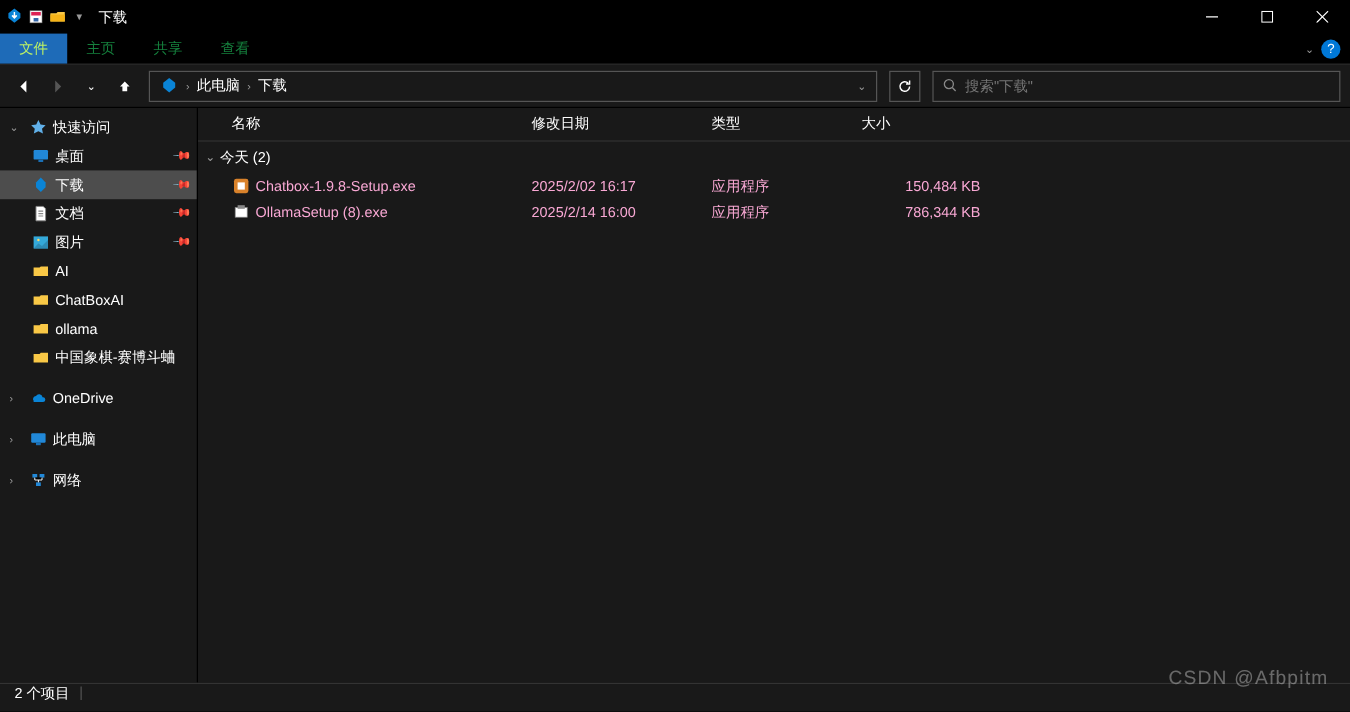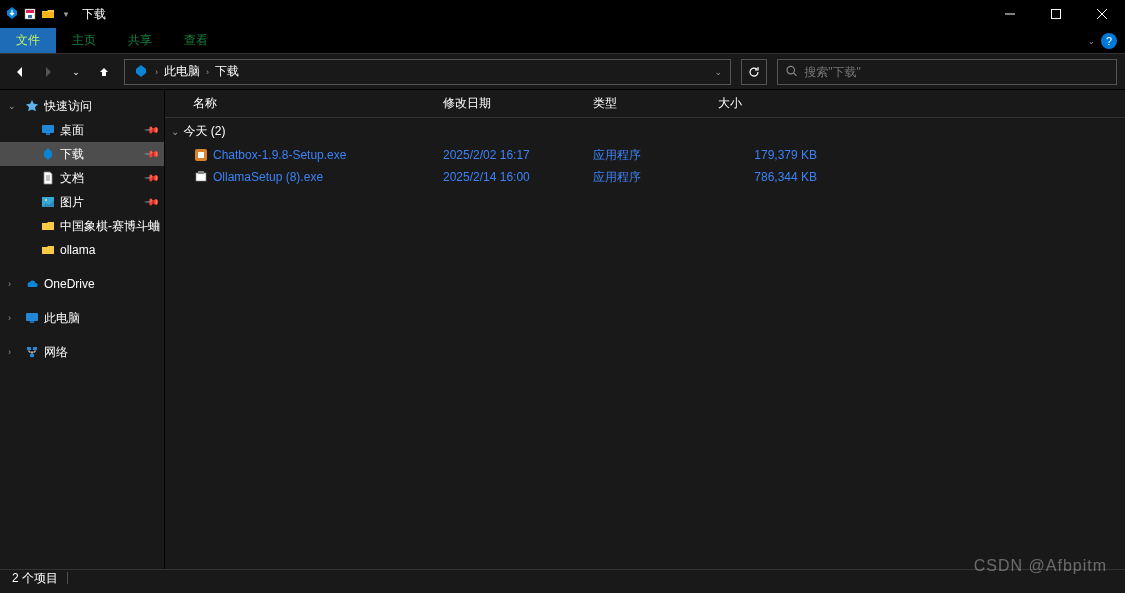--- a/index.html
+++ b/index.html
@@ -27,31 +27,31 @@
     .search-box{width:340px;height:26px;background:#191919;border:1px solid #555;display:flex;align-items:center;padding:0 8px;margin-left:6px;gap:6px}
     .search-box input{background:transparent;border:none;color:#888;font-size:12px;width:100%;outline:none}
     .main{flex:1;display:flex;background:#191919;overflow:hidden}
     .sidebar{width:164px;background:#191919;overflow-y:auto;padding:4px 0}
     .tree-item{display:flex;align-items:center;height:24px;padding-left:8px;cursor:pointer;gap:4px;color:#fff;font-size:12px;position:relative}
     .tree-item.selected{background:#4d4d4d}
     .tree-chevron{width:12px;font-size:9px;color:#999}
     .tree-icon{width:16px;height:16px;display:flex;align-items:center;justify-content:center;flex-shrink:0}
     .tree-label{white-space:nowrap;overflow:hidden;text-overflow:ellipsis;flex:1}
     .pin-icon{color:#555;font-size:10px;margin-right:6px;transform:rotate(45deg);display:inline-block}
-    .tree-item.depth2{padding-left:40px}
+    .tree-item.depth2{padding-left:26px}
     .content{flex:1;display:flex;flex-direction:column;background:#191919;border-left:1px solid #000}
     .col-headers{height:28px;display:flex;align-items:center;padding-left:20px;border-bottom:1px solid #333;color:#fff;font-size:12px}
     .col{padding:0 8px}
     .col.name{width:250px}
     .col.date{width:150px}
     .col.type{width:125px}
     .col.size{width:115px;text-align:left}
     .group-header{display:flex;align-items:center;height:26px;padding-left:6px;color:#fff;font-size:12px;gap:4px}
     .group-chevron{font-size:10px;color:#999}
-    .file-row{display:flex;align-items:center;height:22px;padding-left:20px;cursor:pointer;color:#3b82f6;font-size:12px}
+    .file-row{display:flex;align-items:center;height:22px;padding-left:20px;cursor:pointer;color:#f9a8d4;font-size:12px}
     .file-icon{width:16px;height:16px;margin-right:4px;display:flex;align-items:center;justify-content:center}
     .cell{padding:0 8px}
     .cell.name{width:250px;display:flex;align-items:center}
     .cell.date{width:150px}
     .cell.type{width:125px}
     .cell.size{width:115px;text-align:right}
     .statusbar{height:24px;background:#191919;border-top:1px solid #333;display:flex;padding:0 12px;color:#fff;font-size:12px}
     .status-divider{margin:0 8px;color:#555}
     .watermark{position:absolute;bottom:18px;right:18px;color:rgba(255,255,255,.35);font-size:16px;pointer-events:none;letter-spacing:1px}
     svg{display:block}
@@ -208,29 +208,45 @@
         </span>
       <span class="tree-label">图片</span>
       <span class="pin-icon">📌</span>
     </div>
     <div class="tree-item depth2">
       <span class="tree-icon">
           <svg width="14" height="14" viewBox="0 0 14 14">
             <path fill="#f9c846" d="M1 4h5l1-1h6v8H1z"></path>
           </svg>
         </span>
+      <span class="tree-label">AI</span>
+    </div>
+    <div class="tree-item depth2">
+      <span class="tree-icon">
+          <svg width="14" height="14" viewBox="0 0 14 14">
+            <path fill="#f9c846" d="M1 4h5l1-1h6v8H1z"></path>
+          </svg>
+        </span>
+      <span class="tree-label">ChatBoxAI</span>
+    </div>
+    <div class="tree-item depth2">
+      <span class="tree-icon">
+          <svg width="14" height="14" viewBox="0 0 14 14">
+            <path fill="#f9c846" d="M1 4h5l1-1h6v8H1z"></path>
+          </svg>
+        </span>
+      <span class="tree-label">ollama</span>
+    </div>
+    <div class="tree-item depth2">
+      <span class="tree-icon">
+          <svg width="14" height="14" viewBox="0 0 14 14">
+            <path fill="#f9c846" d="M1 4h5l1-1h6v8H1z"></path>
+          </svg>
+        </span>
       <span class="tree-label">中国象棋-赛博斗蛐</span>
-    </div>
-    <div class="tree-item depth2">
-      <span class="tree-icon">
-          <svg width="14" height="14" viewBox="0 0 14 14">
-            <path fill="#f9c846" d="M1 4h5l1-1h6v8H1z"></path>
-          </svg>
-        </span>
-      <span class="tree-label">ollama</span>
     </div>
     <div style="height:10px"></div>
     <div class="tree-item">
       <span class="tree-chevron">›</span>
       <span class="tree-icon">
           <svg width="14" height="14" viewBox="0 0 14 14">
             <path fill="#0a84d6" d="M3 9a2.5 2.5 0 012-4 3 3 0 015.5 1A2 2 0 0111 10H3z"></path>
           </svg>
         </span>
       <span class="tree-label">OneDrive</span>
@@ -278,21 +294,21 @@
             <span class="file-icon">
               <svg width="14" height="14" viewBox="0 0 14 14">
                 <rect x="1" y="1" width="12" height="12" rx="2" fill="#d9822b"></rect>
                 <rect x="4" y="4" width="6" height="6" fill="#fff"></rect>
               </svg>
             </span>
             <span>Chatbox-1.9.8-Setup.exe</span>
           </div>
           <div class="cell date">2025/2/02 16:17</div>
           <div class="cell type">应用程序</div>
-          <div class="cell size">179,379 KB</div>
+          <div class="cell size">150,484 KB</div>
         </div>
         <div class="file-row">
           <div class="cell name">
             <span class="file-icon">
               <svg width="14" height="14" viewBox="0 0 14 14">
                 <rect x="2" y="3" width="10" height="8" fill="#fff" stroke="#888" stroke-width=".6"></rect>
                 <rect x="4" y="1" width="6" height="3" fill="#888"></rect>
               </svg>
             </span>
             <span>OllamaSetup (8).exe</span>

